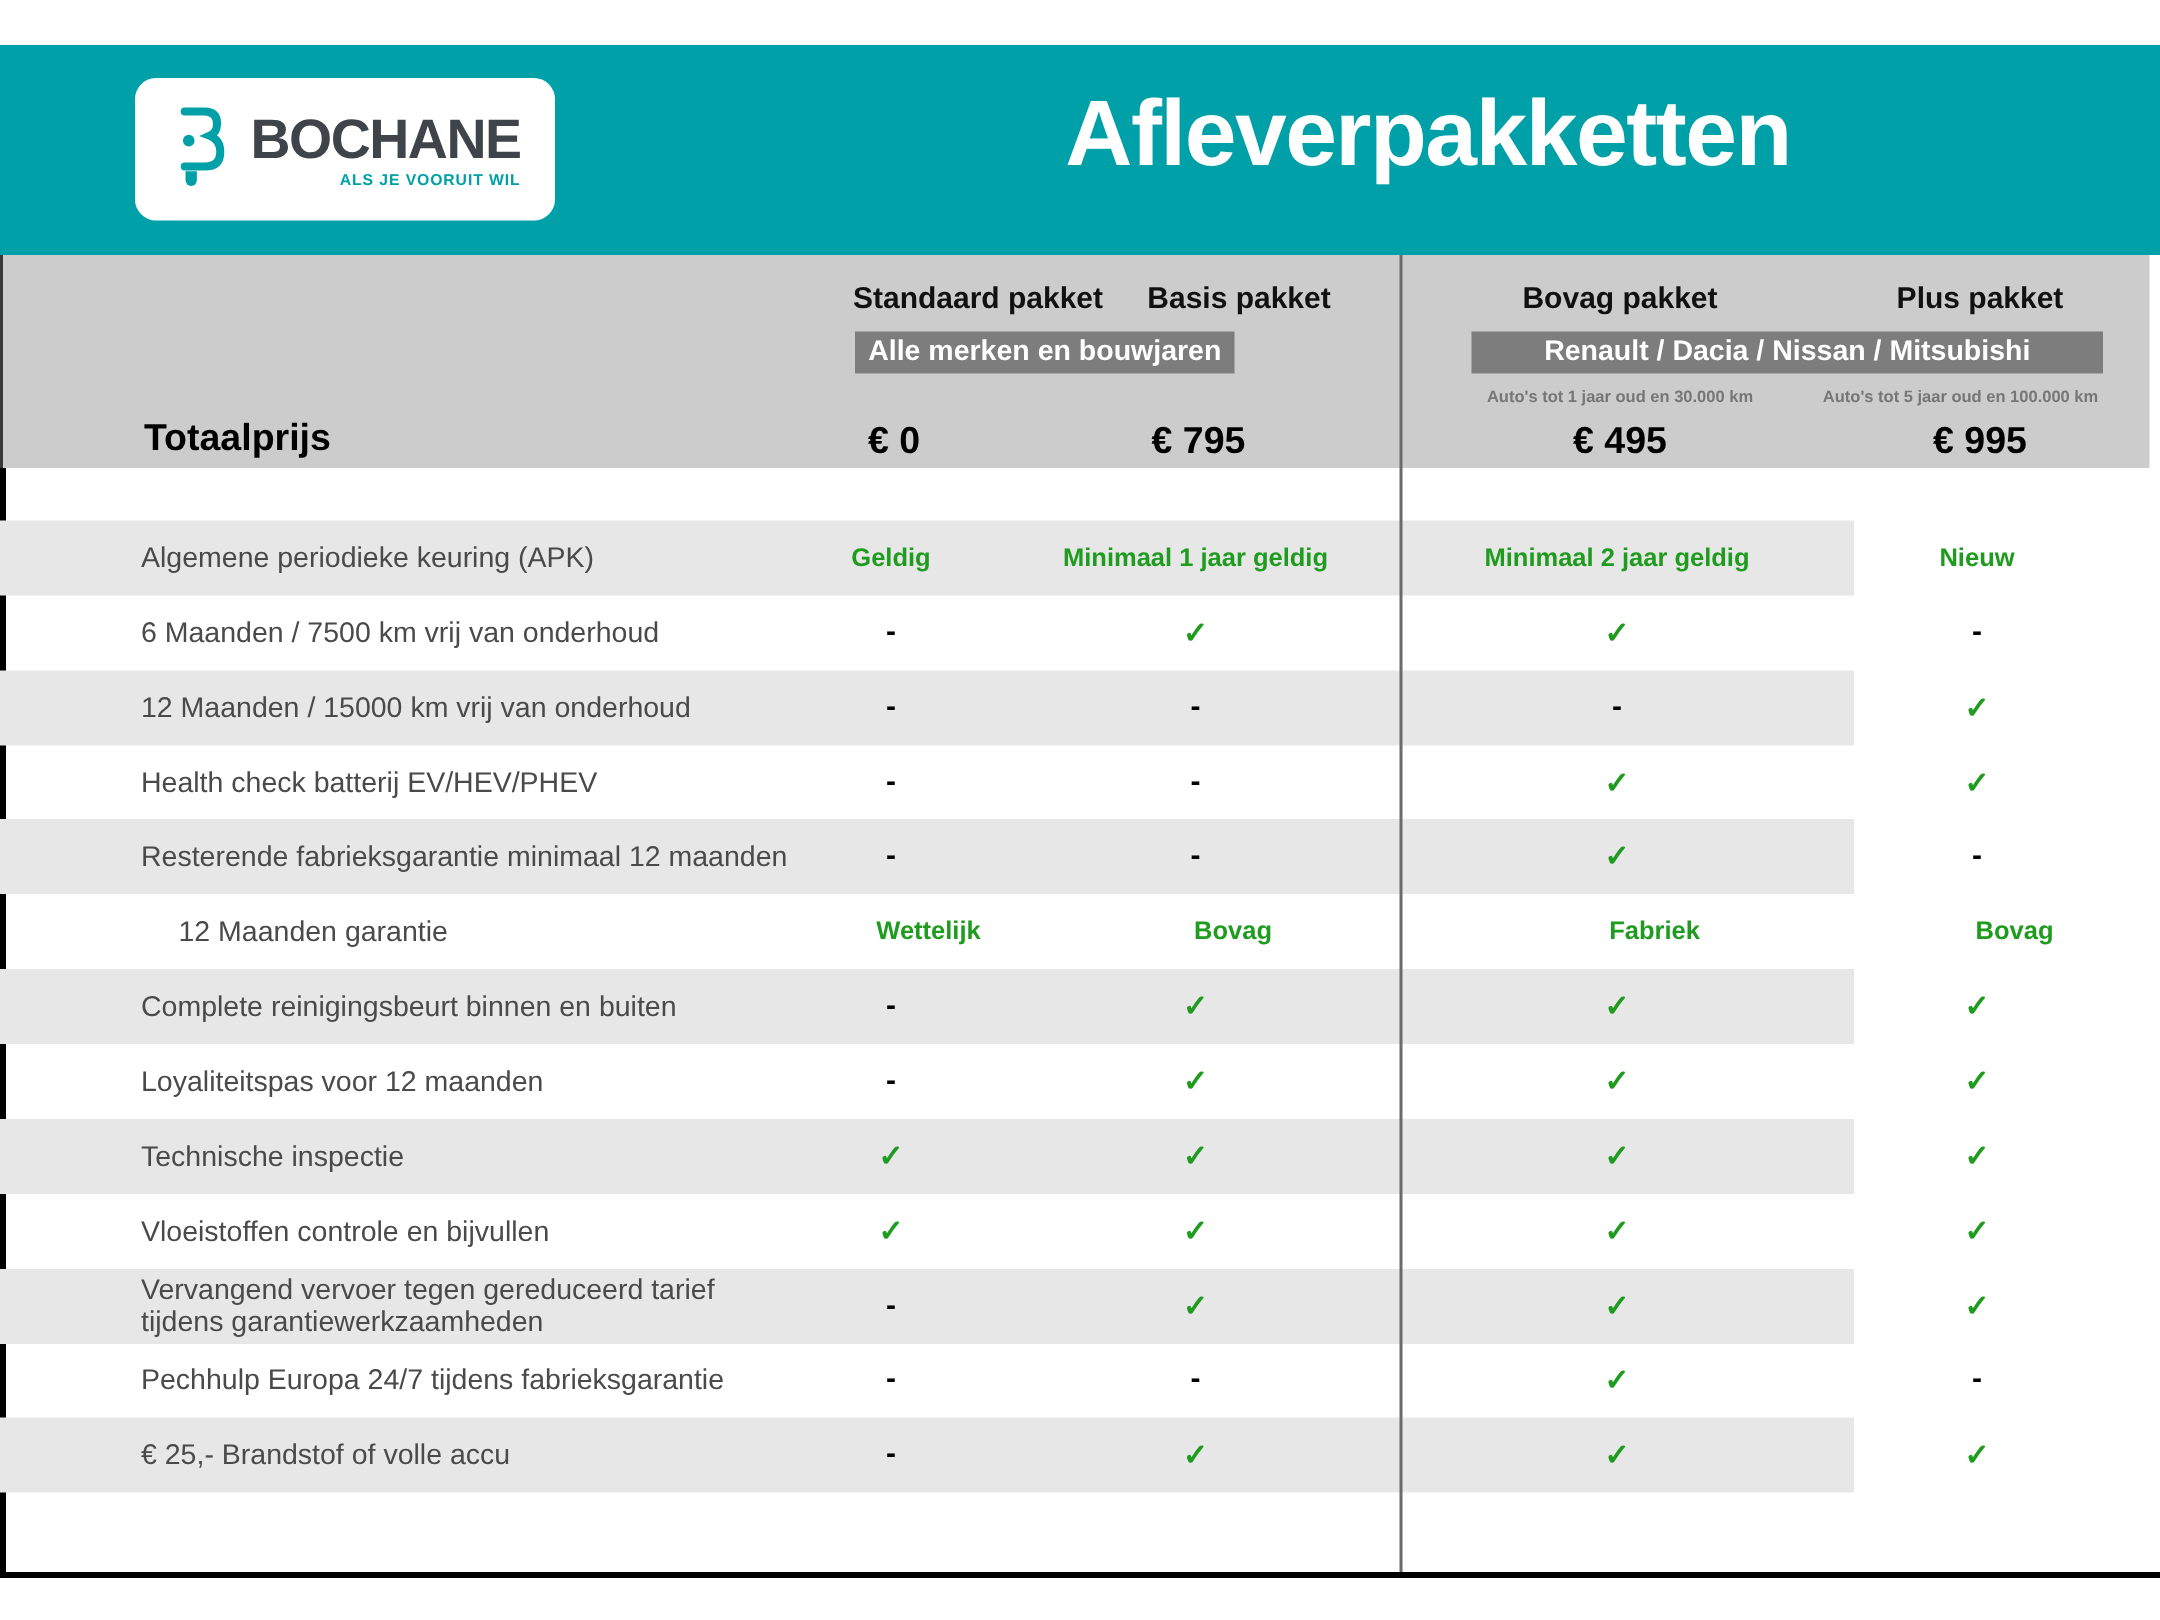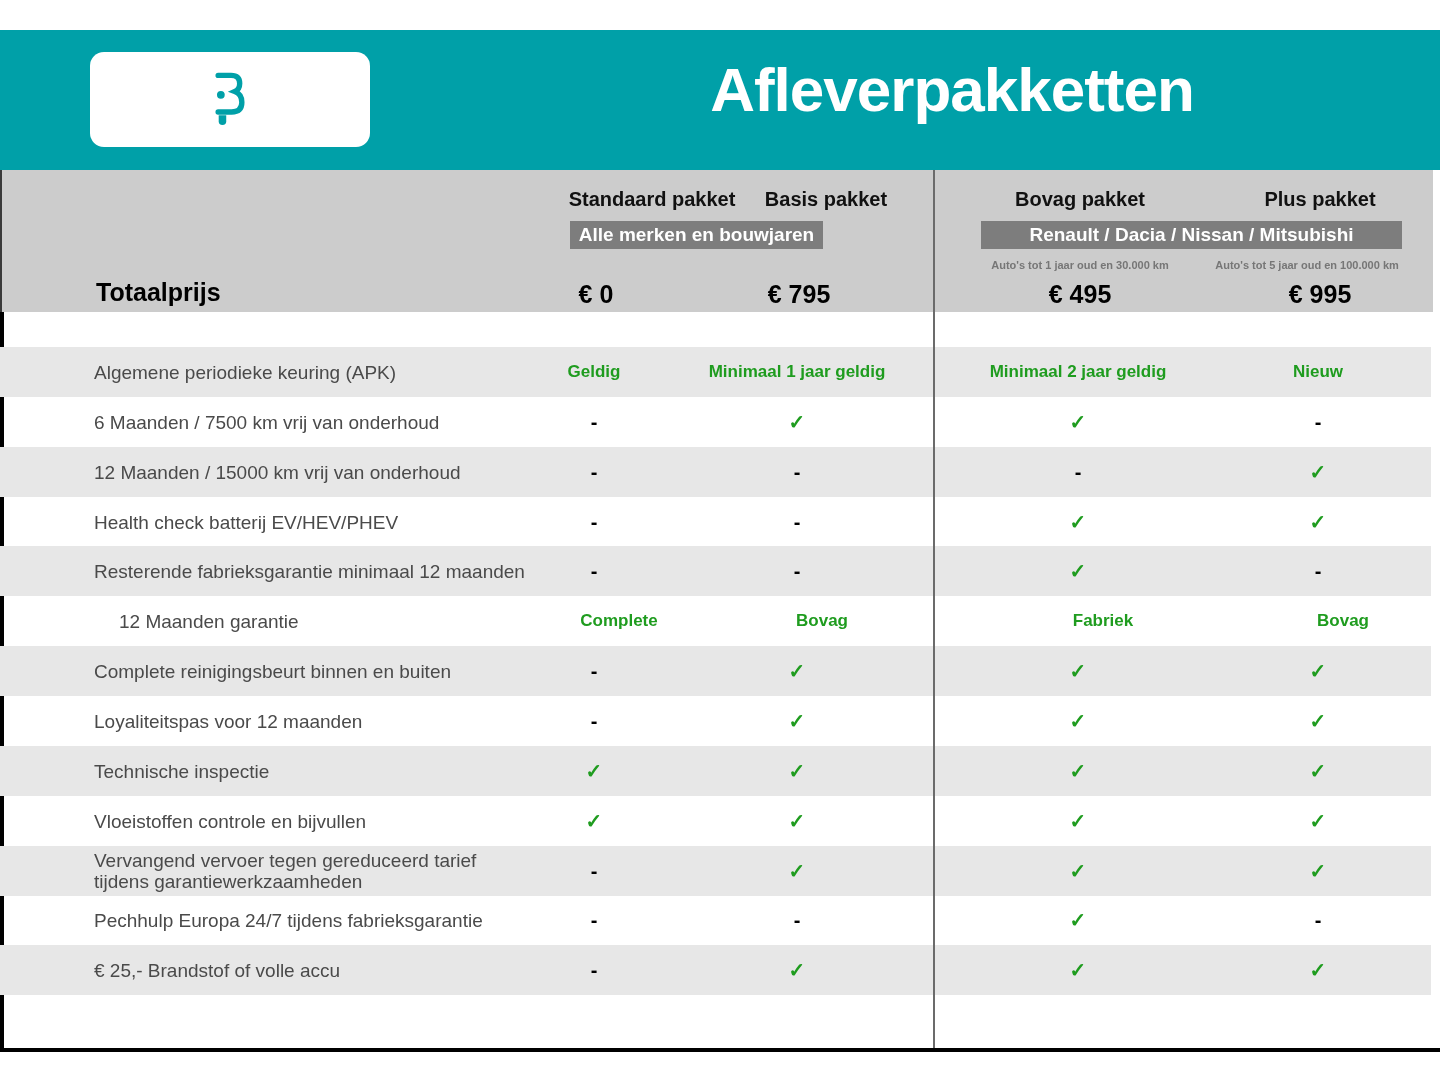--- a/index.html
+++ b/index.html
@@ -32,21 +32,21 @@
     position:absolute; top:51px; height:28px; background:#7D7D7D; color:#fff;
     display:flex; align-items:center; justify-content:center; font-size:19px; font-weight:bold; white-space:nowrap;
   }
   .pkg-note { position:absolute; top:89px; transform:translateX(-50%); font-size:11px; font-weight:bold; color:#767676; white-space:nowrap; }
   .total-label { position:absolute; left:94px; top:108px; font-size:25px; font-weight:bold; color:#000; }
   .pkg-price { position:absolute; top:110px; transform:translateX(-50%); font-size:25px; font-weight:bold; color:#000; white-space:nowrap; }
 
   
   .leftbar { position:absolute; left:0; top:312px; width:4px; height:736px; background:#000; }
   .rows-wrap { position:absolute; left:0; top:347px; width:1440px; height:648px; }
-  .frow { position:absolute; left:0; width:1431px; height:50px; display:flex; align-items:center; }
+  .frow { position:absolute; left:0; width:1236px; height:50px; display:flex; align-items:center; }
   .frow.gray { background:#E7E7E7; }
   .flabel {
     padding-left:94px; font-size:19px; color:#4A4A4A; line-height:21px; white-space:pre-line;
   }
   .cell { position:absolute; top:50%; transform:translate(-50%,-50%); white-space:nowrap; }
   .cell.check { color:#1F9C1F; font-size:20px; font-weight:bold; }
   .cell.dash  { color:#000; font-size:20px; font-weight:bold; }
   .cell.gtext { color:#1F9C1F; font-size:17px; font-weight:bold; }
 
   
@@ -59,20 +59,24 @@
 <div class="page">
 
   <div class="topbar">
     <div class="logo-card">
       <span>
         <svg width="44" height="56" viewBox="0 0 40 52">
           <path d="M9 5 H21 Q29 5 29 12.5 Q29 18 24.5 20 Q31 22.5 31 30 Q31 39 21.5 39 H9" fill="none" stroke="#00A0A8" stroke-width="5" stroke-linecap="round"></path>
           <circle cx="11.5" cy="23" r="3.6" fill="#00A0A8"></circle>
           <path d="M9.5 42 h7 v5.5 a3.5 3.5 0 0 1 -7 0 z" fill="#00A0A8"></path>
         </svg>
+      </span>
+      <span class="logo-text">
+        <span class="logo-name">BOCHANE</span>
+        <span class="logo-tagline">ALS JE VOORUIT WIL</span>
       </span>
     </div>
     <div class="main-title">Afleverpakketten</div>
   </div>
 
   <div class="header-band">
     <span class="pkg-name" style="left:650px">Standaard pakket</span>
     <span class="pkg-name" style="left:824px">Basis pakket</span>
     <span class="pkg-name" style="left:1078px">Bovag pakket</span>
     <span class="pkg-name" style="left:1318px">Plus pakket</span>
@@ -123,21 +127,21 @@
       </div>
       <div class="frow gray" style="top: 199px;">
         <div class="flabel">Resterende fabrieksgarantie minimaal 12 maanden</div>
         <span class="cell dash" style="left: 594px;">-</span>
         <span class="cell dash" style="left: 797px;">-</span>
         <span class="cell check" style="left: 1078px;">✓</span>
         <span class="cell dash" style="left: 1318px;">-</span>
       </div>
       <div class="frow white" style="top: 249px; margin-left: 25px;">
         <div class="flabel">12 Maanden  garantie</div>
-        <span class="cell gtext" style="left: 594px;">Complete</span>
+        <span class="cell gtext" style="left: 594px;">Wettelijk</span>
         <span class="cell gtext" style="left: 797px;">Bovag</span>
         <span class="cell gtext" style="left: 1078px;">Fabriek</span>
         <span class="cell gtext" style="left: 1318px;">Bovag</span>
       </div>
       <div class="frow gray" style="top: 299px;">
         <div class="flabel">Complete reinigingsbeurt binnen en buiten</div>
         <span class="cell dash" style="left: 594px;">-</span>
         <span class="cell check" style="left: 797px;">✓</span>
         <span class="cell check" style="left: 1078px;">✓</span>
         <span class="cell check" style="left: 1318px;">✓</span>

